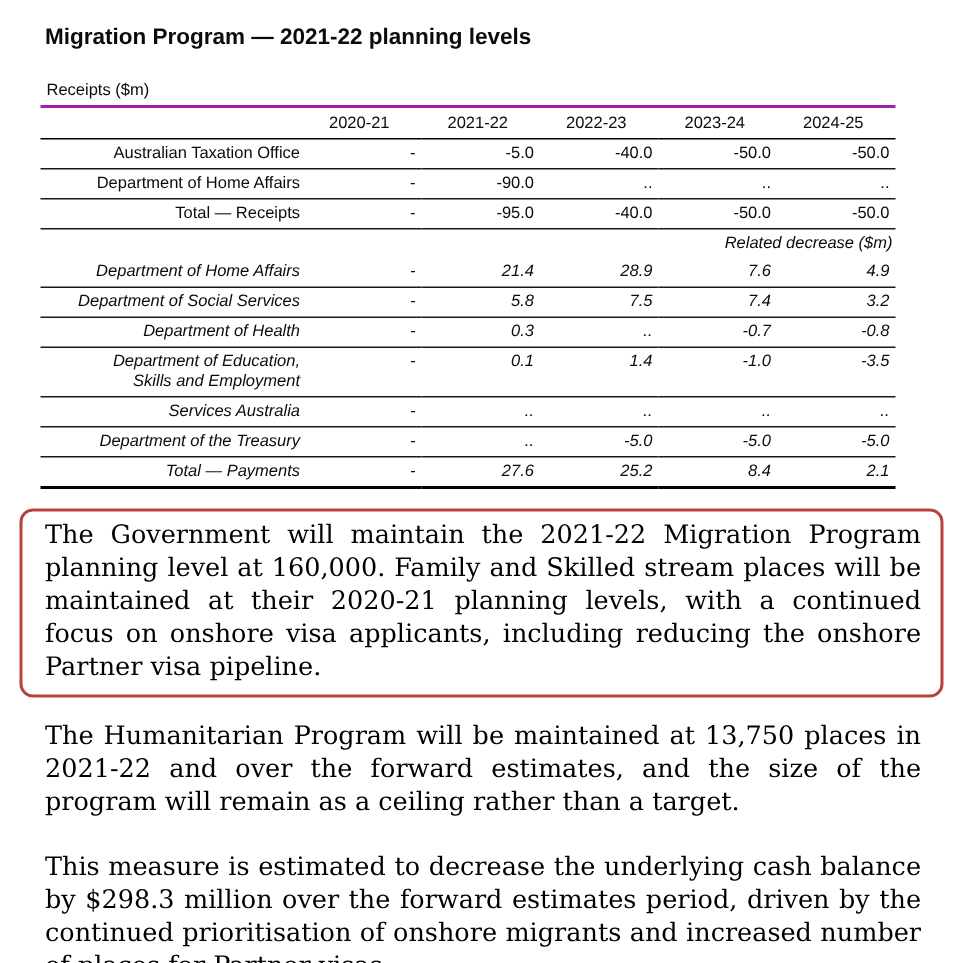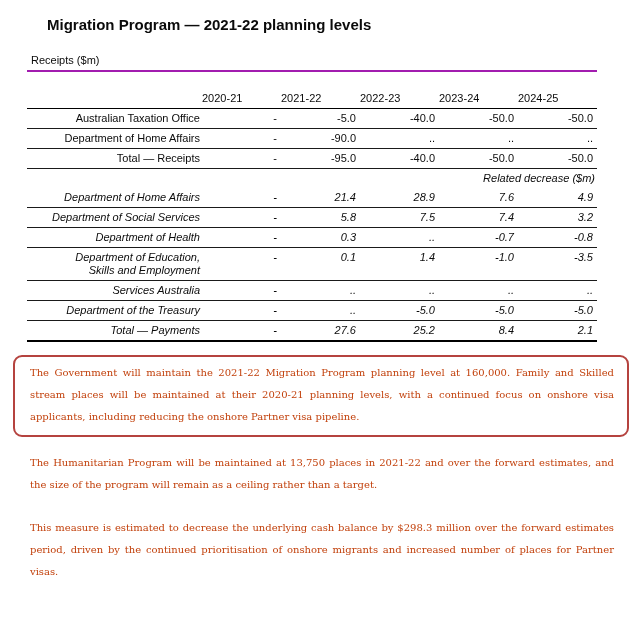--- a/index.html
+++ b/index.html
@@ -12,21 +12,21 @@
     background: #ffffff;
     color: #0b0b0b;
     overflow: hidden;
   }
   
   .doc-title {
     font-family: "Liberation Sans", sans-serif;
     font-weight: bold;
     font-size: 15px;
     line-height: 18px;
-    margin: 0 0 19px 17px;
+    margin: 0 0 19px 0;
     color: #0b0b0b;
   }
   
   .table-wrap {
     margin-left: -3px;
     width: 570px;
     font-family: "Liberation Sans", sans-serif;
   }
   .table-caption {
     font-size: 11px;
@@ -39,22 +39,22 @@
     table-layout: fixed;
     width: 570px;
     font-size: 11px;
     line-height: 13px;
     color: #0b0b0b;
   }
   table.budget col.c-label { width: 175px; }
   table.budget col.c-num   { width: 79px; }
   table.budget thead th {
     font-weight: normal;
-    text-align: left;
-    padding: 20px 4px 3px 0;
+    text-align: center;
+    padding: 4px 4px 3px 0;
     border-bottom: 1.5px solid #000;
   }
   table.budget td { vertical-align: top; }
   table.budget tbody tr td {
     border-bottom: 1.4px solid #1a1a1a;
   }
   table.budget tbody tr.nb td { border-bottom: none; }
   table.budget tbody tr:last-child td { border-bottom: 2px solid #000; margin-left: 28px; }
   table.budget td.lbl {
     text-align: right;
@@ -69,24 +69,24 @@
   
   .highlight-box {
     box-sizing: border-box;
     margin: 13px -15px 15px -17px;
     border: 2px solid #b5433f;
     border-radius: 9px;
     padding: 5px 13px 7px 15px;
   }
   .serif-text {
     font-family: "DejaVu Serif", serif;
-    font-size: 10px;
+    font-size: 17px;
     line-height: 22px;
     text-align: justify;
-    color: #c2410c;
+    color: #000000;
   }
   .highlight-box p { margin: 0; }
   
   .body-copy p { margin: 0 0 21px 0; }
 </style>
 </head>
 <body>
 
 <div class="page">
 

